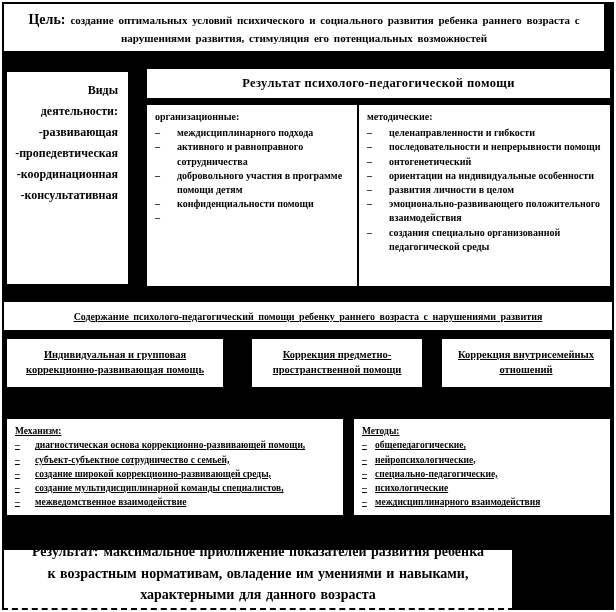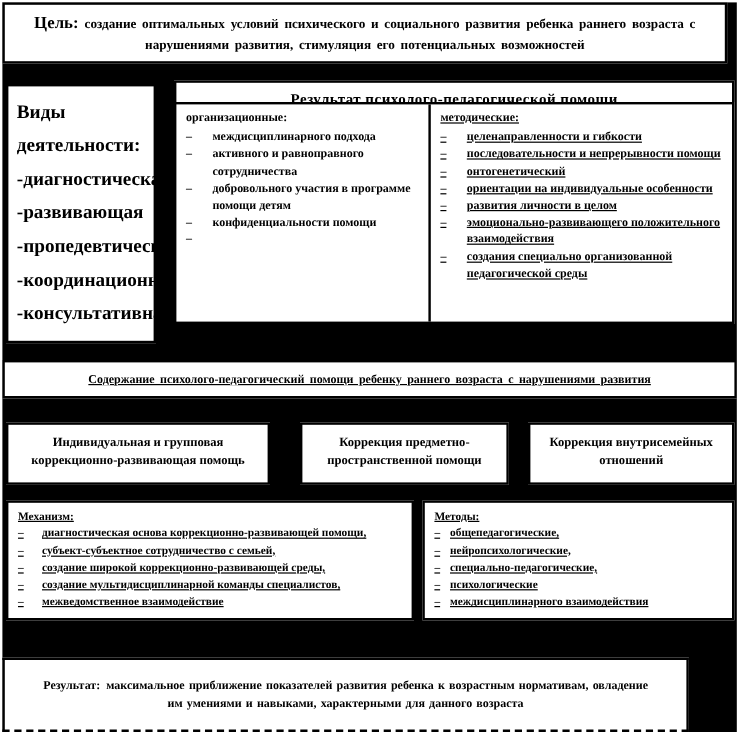--- a/index.html
+++ b/index.html
@@ -10,71 +10,70 @@
   }
   .field { position:absolute; left:2px; top:2px; width:612px; height:608px; background:#000; }
   .box { position:absolute; background:#fff; border:2px solid #000; }
 
   .goal { left:2px; top:2px; width:604px; height:51px;
     display:flex; align-items:center; justify-content:center; text-align:center;
     font-size:11px; line-height:1.5; padding:2px 24px; word-spacing:2px; }
   .goal .big { font-size:14px; margin-right:5px; }
 
   .activities { left:5px; top:70px; width:125px; height:216px;
-    padding:8px 10px 4px 7px; font-size:16px; line-height:1.75; }
+    padding:8px 10px 4px 7px; font-size:12px; line-height:1.75;text-align:right; }
 
   .p-header { left:145px; top:67px; width:467px; height:33px;
     display:flex; align-items:center; justify-content:center;
     font-size:12.5px; letter-spacing:0.4px; text-align:center; }
 
-  .p-body { left:145px; top:85px; width:467px; height:185px;
+  .p-body { left:145px; top:103px; width:467px; height:185px;
     display:flex; font-size:10px; line-height:1.42;justify-content:center; }
   .col { padding:5px 4px 4px 8px; }
   .col-left { width:212px; border-right:2px solid #000; }
-  .col-right { flex:1;text-decoration:underline; }
+  .col-right { flex:1; }
   .col-title { margin-bottom:2px; }
   .li { display:flex; }
   .mk { flex:0 0 22px; width:22px; }
   .li-t { flex:1; }
 
   .content-band { left:2px; top:300px; width:612px; height:32px;
     display:flex; align-items:center; justify-content:center; text-align:center;
     font-size:10px; word-spacing:2px; padding:0 6px;text-decoration:underline; }
 
-  .dir { top:352px; height:52px; display:flex; align-items:center; justify-content:flex-end;
-    text-align:center; font-size:10.5px; line-height:1.4; padding:2px 6px; }
+  .dir { top:337px; height:52px; display:flex; align-items:center; justify-content:flex-end;
+    text-align:center; font-size:10.5px; line-height:1.4; padding:2px 6px;text-decoration:underline; }
   .dir1 { left:5px;  width:220px; }
   .dir2 { left:250px; width:174px; }
   .dir3 { left:440px; width:172px; }
 
   .listbox { top:417px; height:100px; padding:5px 4px 4px 8px; font-size:9.5px; line-height:1.5;text-decoration:underline; }
   .mech { left:5px;  width:340px; }
   .meth { left:352px; width:260px; }
   .mech .mk { flex:0 0 20px; width:20px; }
   .meth .mk { flex:0 0 13px; width:13px; }
 
-  .result { left:2px; top:548px; width:572px; height:62px;
-    display:flex; align-items:center; justify-content:center; text-align:center;
-    font-size:10px; line-height:1.55; padding:2px 28px;
+  .result { left:2px; top:548px; width:512px; height:62px;
+    display:flex; align-items:flex-end; justify-content:center; text-align:center;
+    font-size:14px; line-height:1.55; padding:2px 28px;
     border-bottom:2px dashed #000; word-spacing:1px; }
   .result .lbl { margin-right:5px; }
 </style>
 </head>
 <body>
 
 <div class="canvas">
   <div class="field"></div>
 
   <div class="box goal">
     <div><span class="big">Цель:</span><span>создание оптимальных условий психического и социального развития ребенка раннего возраста с нарушениями развития, стимуляция его потенциальных возможностей</span></div>
   </div>
 
   <div class="box activities">
     <div>Виды деятельности:</div>
-    <div>-диагностическая</div>
     <div>-развивающая</div>
     <div>-пропедевтическая</div>
     <div>-координационная</div>
     <div>-консультативная</div>
   </div>
 
   <div class="box p-header">
     <span>Результат психолого-педагогической помощи</span>
   </div>
 

